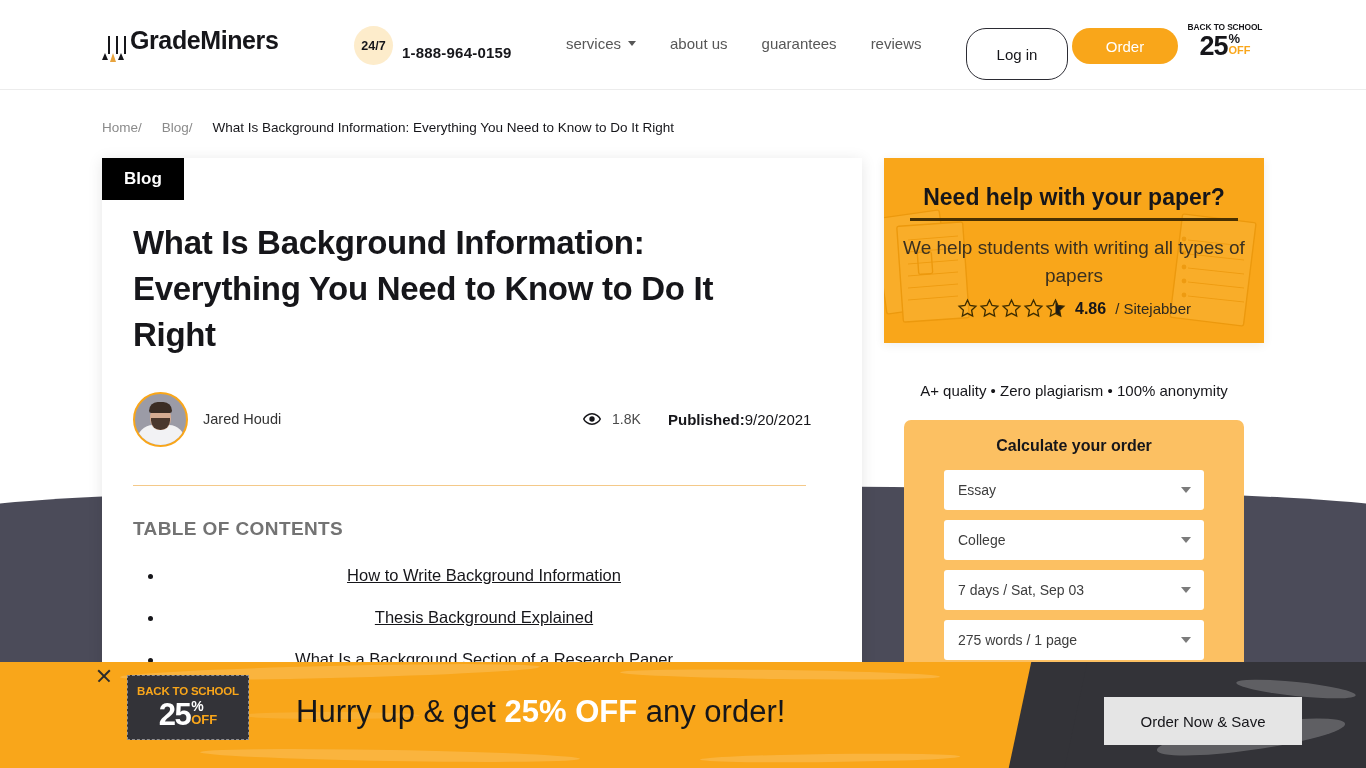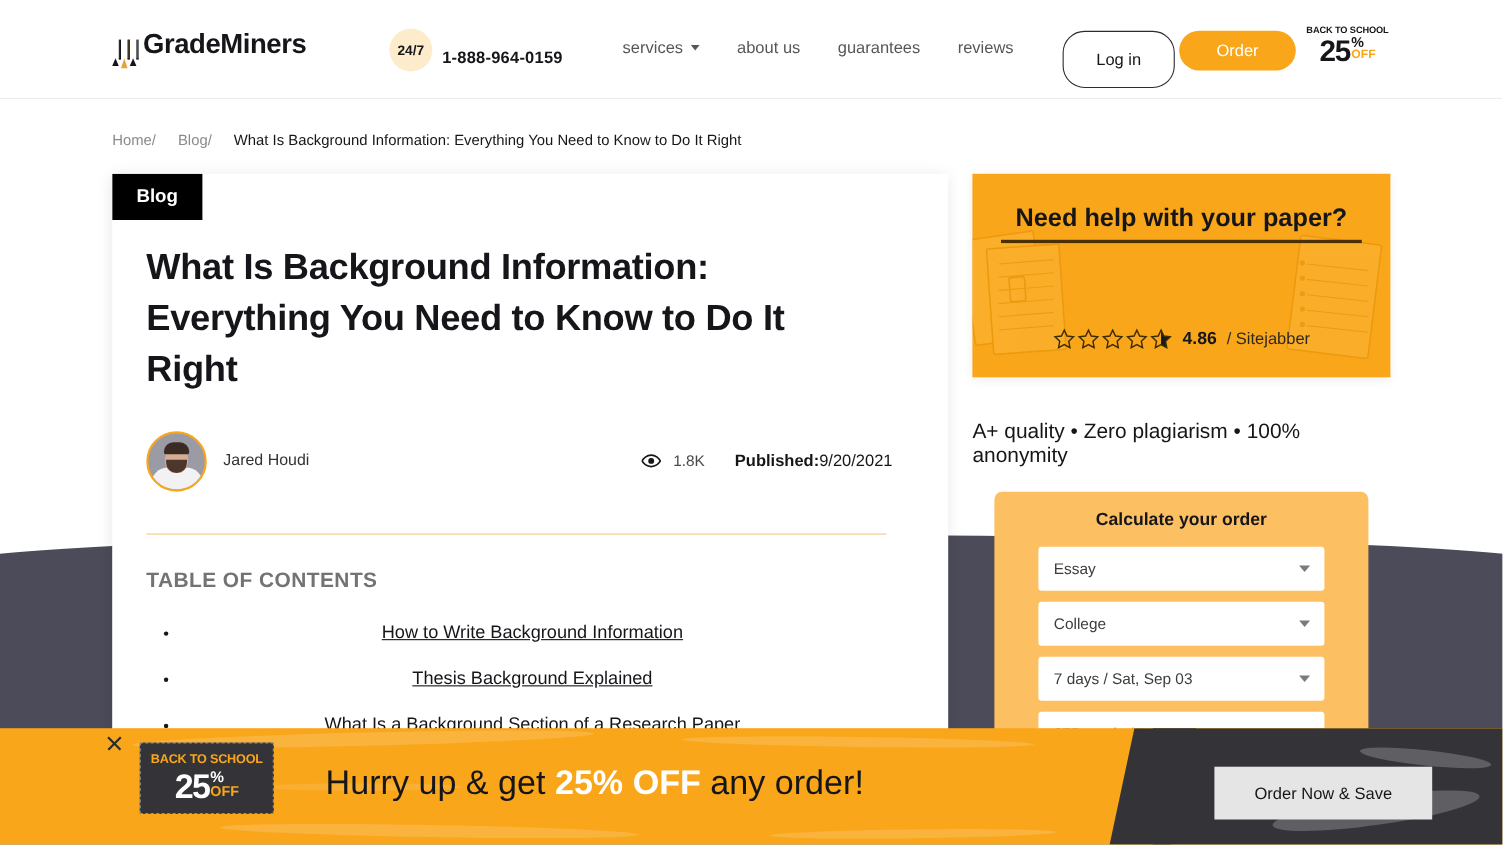--- a/index.html
+++ b/index.html
@@ -362,22 +362,22 @@
     top: 140px; left: 0; width: 380px;
     display: flex; align-items: center; justify-content: center; gap: 9px;
     z-index: 2;
   }
   .stars { display: flex; gap: 1px; }
   .rating-score { font-size: 16px; font-weight: 700; color: #16161a; }
   .rating-source { font-size: 15px; color: #2e2a20; }
 
   .quality-line {
     width: 380px;
-    text-align: left;
-    font-size: 19px;
+    text-align: center;
+    font-size: 15px;
     color: #16161a;
     padding-top: 39px;
   }
 
   .calc-card {
     margin: 21px auto 0;
     width: 340px;
     background: #fcc062;
     border-radius: 7px;
     padding: 17px 15px 20px;
@@ -640,20 +640,21 @@
           <circle cx="26" cy="29" r="2.4"></circle>
             <circle cx="26" cy="43" r="2.4"></circle>
           <circle cx="26" cy="57" r="2.4"></circle>
             <circle cx="26" cy="71" r="2.4"></circle>
           <circle cx="26" cy="85" r="2.4"></circle>
         </g>
       </svg>
 
       <div class="promo-heading">Need help with your paper?</div>
       <div class="promo-underline"></div>
+      <div class="promo-sub">We help students with writing all types of papers</div>
 
       <div class="rating-row">
         <span class="stars">
           <svg width="21" height="21" viewBox="0 0 24 24">
               <path d="M12 2.4l2.9 6.1 6.7.9-4.9 4.6 1.2 6.6L12 17.5 6.1 20.6l1.2-6.6L2.4 9.4l6.7-.9z" fill="none" stroke="#3d2c00" stroke-width="1.5"></path>
             </svg>
           <svg width="21" height="21" viewBox="0 0 24 24">
               <path d="M12 2.4l2.9 6.1 6.7.9-4.9 4.6 1.2 6.6L12 17.5 6.1 20.6l1.2-6.6L2.4 9.4l6.7-.9z" fill="none" stroke="#3d2c00" stroke-width="1.5"></path>
             </svg>
           <svg width="21" height="21" viewBox="0 0 24 24">

